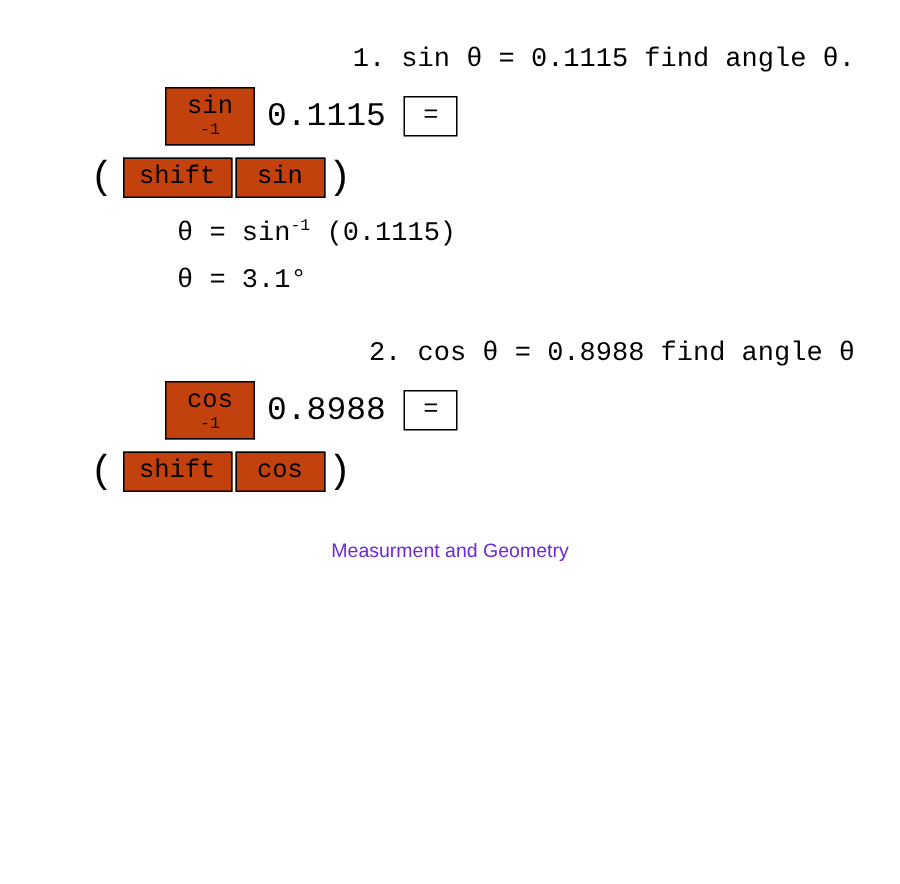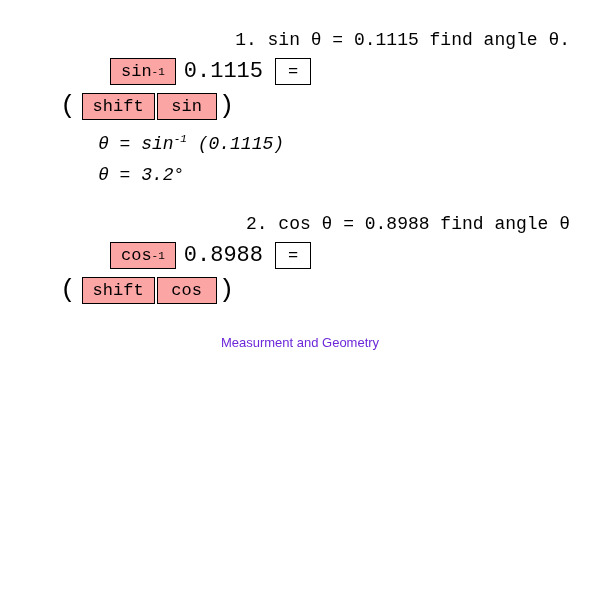--- a/index.html
+++ b/index.html
@@ -39,21 +39,22 @@
     }
 
     .key-box {
       border: 1.5px solid #000;
       padding: 3px 10px;
       font-size: 17px;
       display: inline-flex;
       align-items: center;
       justify-content: center;
       min-width: 60px;
-      background: #fca5a5;
+      background: #c2410c;
+      flex-direction: column;
     }
 
     .key-box sup {
       font-size: 11px;
       vertical-align: super;
     }
 
     .equals-box {
       border: 1.5px solid #000;
       padding: 3px 10px;
@@ -82,23 +83,22 @@
       font-size: 26px;
       margin-right: 6px;
     }
 
     .paren-right {
       font-size: 26px;
       margin-left: 2px;
     }
 
     .result-block {
-      margin-left: 68px;
+      margin-left: 88px;
       line-height: 1.7;
-      font-style: italic;
     }
 
     .result-line {
       font-size: 18px;
     }
 
     sup {
       font-size: 11px;
     }
 
@@ -138,21 +138,21 @@
       <span class="paren">(</span>
       <div class="key-box">shift</div>
       <div class="key-box" style="margin-left:2px;">sin</div>
       <span class="paren-right">)</span>
     </div>
 
     <div class="result-block">
       <div class="result-line">
         <span>θ = sin</span><sup>-1</sup><span>  (0.1115)</span>
       </div>
-      <div class="result-line">θ = 3.2°</div>
+      <div class="result-line">θ = 3.1°</div>
     </div>
   </div>
 
   <div class="problem">
     <div class="problem-number-line">2.   cos θ = 0.8988 find angle θ</div>
 
     <div class="calc-row">
       <div class="key-box">
         <span>cos</span>
           <sup>-1</sup>

